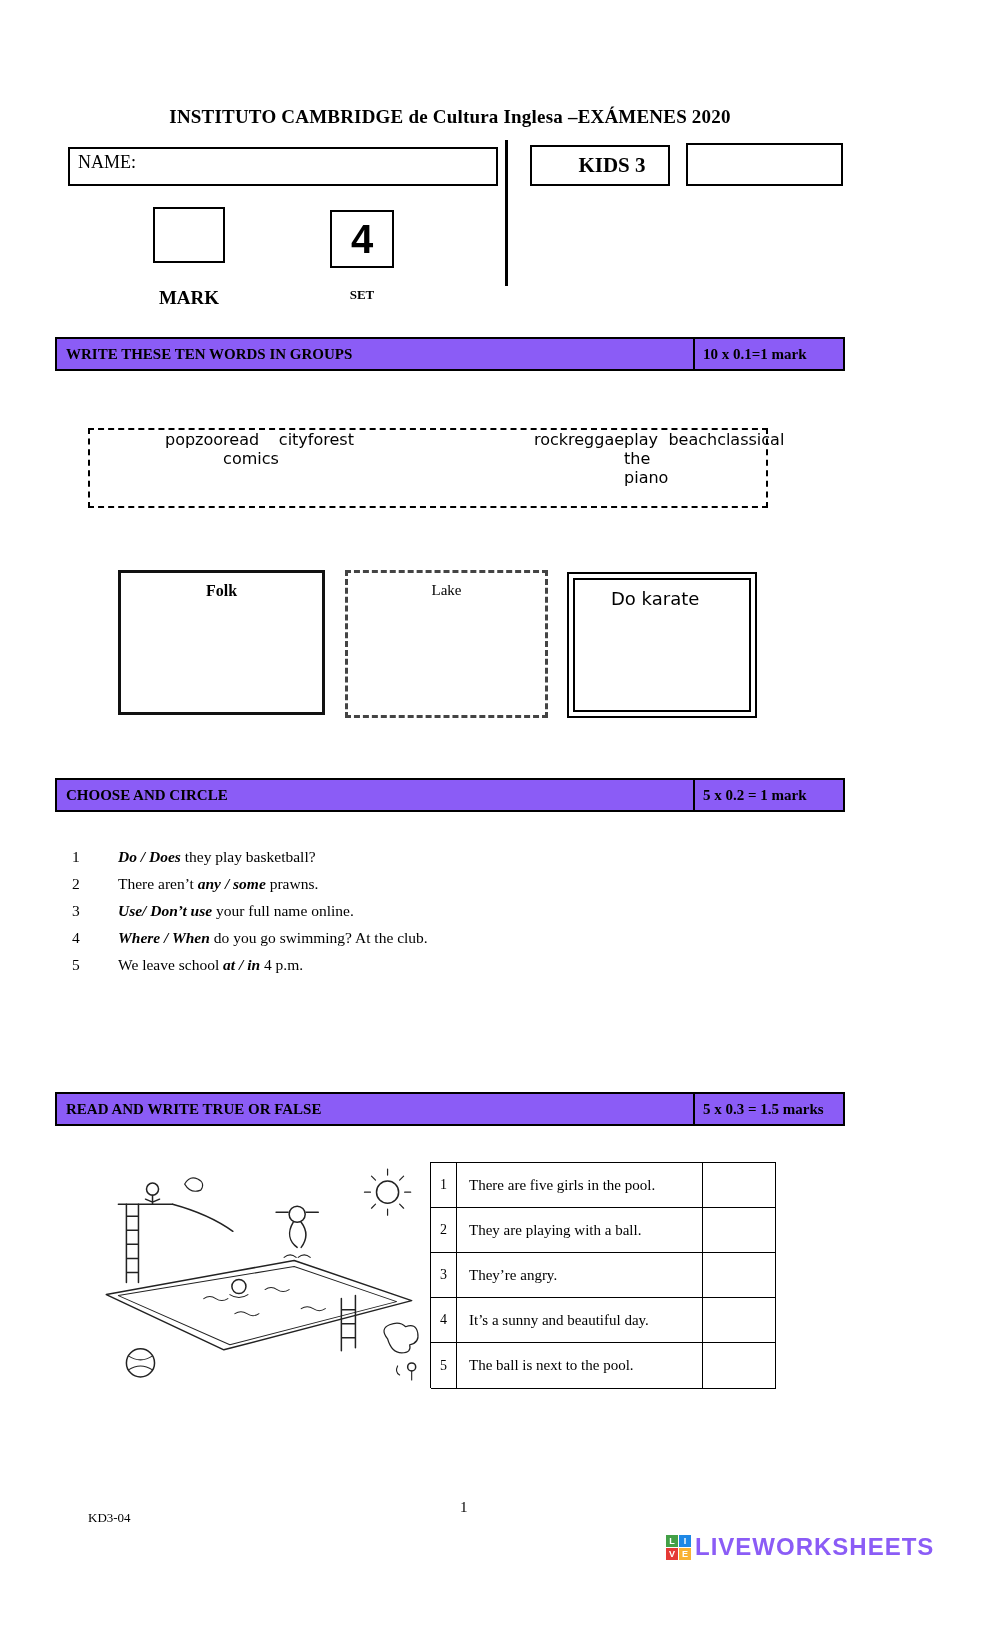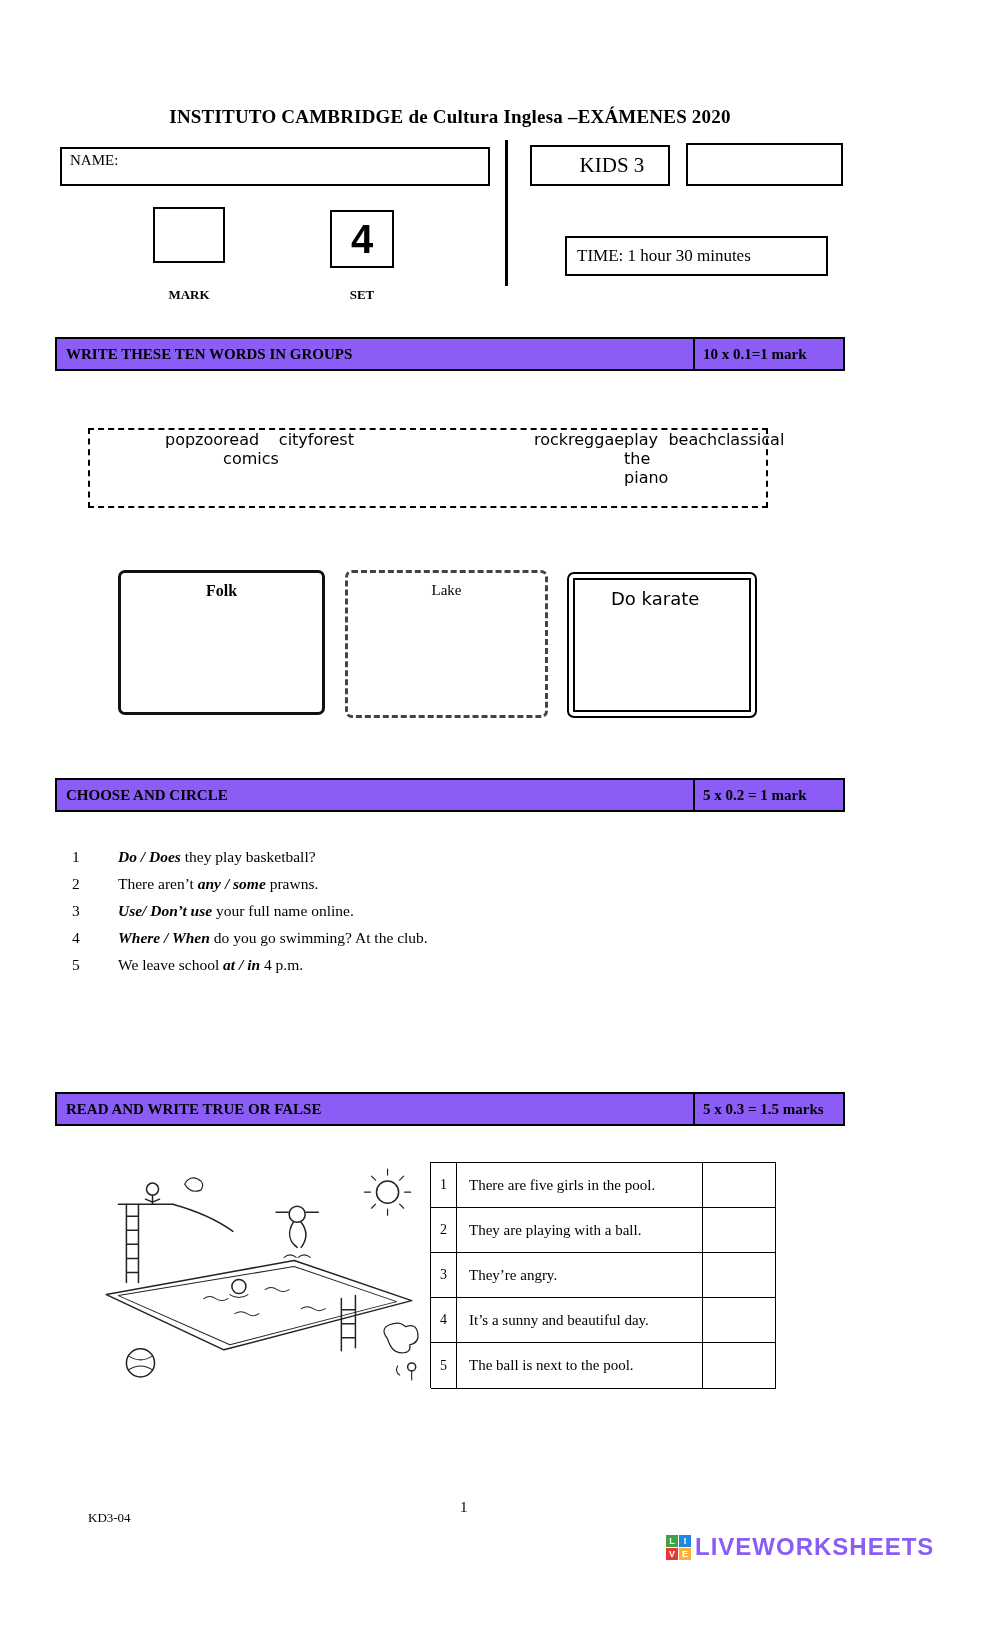--- a/index.html
+++ b/index.html
@@ -7,36 +7,36 @@
   .page {
     position:relative; width:1000px; height:1582px; margin:0 auto;
     background:#fff; color:#000; font-family:"Liberation Serif", serif;
     overflow:hidden;
   }
   .title {
     position:absolute; top:106px; left:0; width:900px; text-align:center;
     font-size:19px; font-weight:bold; letter-spacing:0.2px;
   }
   .name-box {
-    position:absolute; left:60px; top:147px; width:430px; height:39px;
-    border:2px solid #000; padding:3px 8px; font-size:15px;
+    position:absolute; left:68px; top:147px; width:430px; height:39px;
+    border:2px solid #000; padding:3px 8px; font-size:18px;
   }
   .vdivider { position:absolute; left:505px; top:140px; width:3px; height:146px; background:#000; }
   .kids-box {
     position:absolute; left:530px; top:145px; width:140px; height:41px; border:2px solid #000;
-    display:flex; align-items:center; justify-content:center; font-size:21px; font-weight:normal;padding-left:24px;
+    display:flex; align-items:center; justify-content:center; font-size:21px; font-weight:bold;padding-left:24px;
   }
   .score-box { position:absolute; left:686px; top:143px; width:157px; height:43px; border:2px solid #000; }
   .mark-box  { position:absolute; left:153px; top:207px; width:72px; height:56px; border:2px solid #000; }
   .set-box   {
     position:absolute; left:330px; top:210px; width:64px; height:58px; border:2px solid #000;
     display:flex; align-items:center; justify-content:center;
     font-size:40px; font-weight:bold; font-family:"Liberation Sans", sans-serif;
   }
-  .mark-label { position:absolute; left:153px; top:287px; width:72px; text-align:center; font-weight:bold; font-size:13px; }
+  .mark-label { position:absolute; left:153px; top:287px; width:72px; text-align:center; font-weight:bold; font-size:19px; }
   .set-label  { position:absolute; left:330px; top:287px; width:64px; text-align:center; font-weight:bold; font-size:13px; }
   .time-box {
     position:absolute; left:565px; top:236px; width:263px; height:40px; border:2px solid #000;
     display:flex; align-items:center; padding-left:10px; font-size:17px;
   }
   .secbar {
     position:absolute; left:55px; width:790px; height:34px; border:2px solid #000;
     display:flex; font-weight:bold; font-size:15px; background:#8b5cf6;
   }
   .sec1 { top:337px; } .sec2 { top:778px; } .sec3 { top:1092px; }
@@ -46,21 +46,21 @@
   .word-bank {
     position:absolute; left:88px; top:428px; width:680px; height:80px;
     border:2px dashed #000; display:flex; flex-direction:row; justify-content:space-evenly;
     font-family:"DejaVu Sans", sans-serif; font-size:16px;
   }
   .word-row { display:flex; justify-content:space-between; }
   .word-row.r1 { padding:0 125px 0 75px; }
   .word-row.r2 { padding:0 40px 0 55px; }
   .word { cursor:pointer; }
 
-  .group-box { position:absolute; background:#fff;border-radius:7px; }
+  .group-box { position:absolute; background:#fff; }
   .gb-folk   { left:118px; top:570px; width:207px; height:145px; border:3px solid #111; }
   .gb-lake   { left:345px; top:570px; width:203px; height:148px; border:3px dashed #444; }
   .gb-karate { left:567px; top:572px; width:190px; height:146px; border:2px solid #000; padding:4px; }
   .karate-inner { width:100%; height:100%; border:2px solid #000; }
   .gb-label-folk { text-align:center; margin-top:9px; font-weight:bold; font-size:16px; }
   .gb-label-lake { text-align:center; margin-top:9px; font-size:15px; }
   .gb-label-karate { font-family:"DejaVu Sans", sans-serif; font-size:18px; margin:8px 0 0 36px; }
 
   .circle-list { position:absolute; left:72px; top:848px; font-size:15.5px; width:700px; }
   .circle-item { display:flex; margin-bottom:9px; line-height:18px; }
@@ -104,23 +104,20 @@
   <div class="kids-box">
     <span>KIDS 3</span>
   </div>
   <div class="score-box"></div>
   <div class="mark-box"></div>
   <div class="set-box">
     <span>4</span>
   </div>
   <div class="mark-label">MARK</div>
   <div class="set-label">SET</div>
-  <div class="time-box">
-    <span>TIME: 1 hour 30 minutes</span>
-  </div>
 
   <div class="secbar sec1">
     <div class="sec-title">WRITE THESE TEN WORDS IN GROUPS</div>
     <div class="sec-marks">10 x 0.1=1 mark</div>
   </div>
 
   <div class="word-bank">
     <div class="word-row r1">
       <span class="word">pop</span>
       <span class="word">zoo</span>

